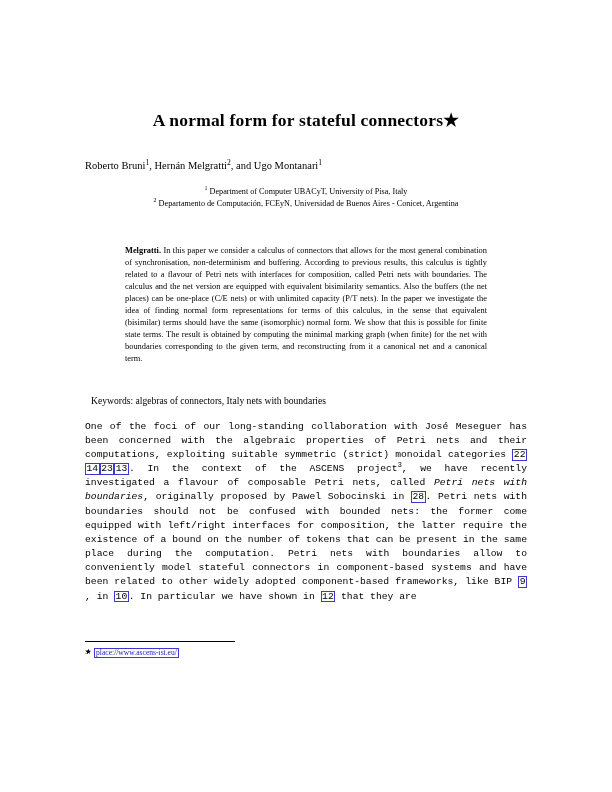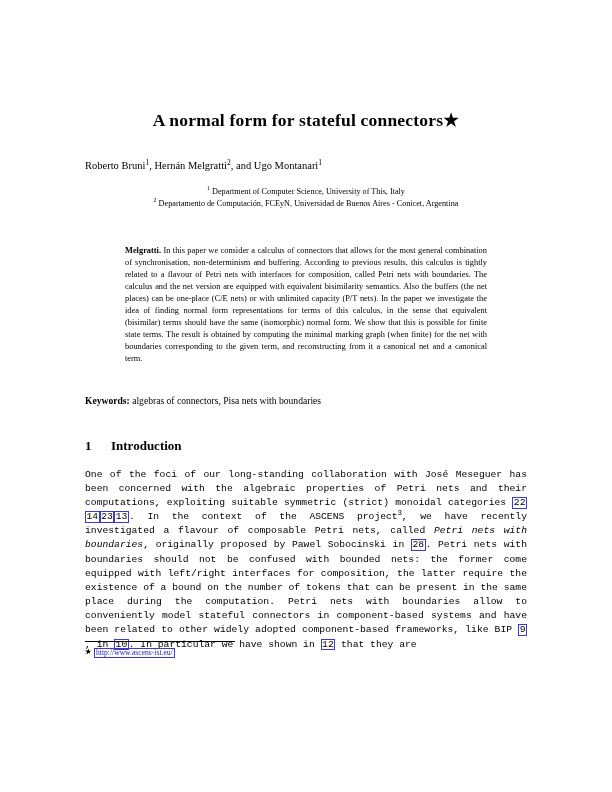--- a/index.html
+++ b/index.html
@@ -59,21 +59,22 @@
   }
   .abstract .lead {
     font-weight: bold;
   }
   .keywords {
     margin: 30px 0 0 0;
     font-size: 9.6px;
     text-align: left;
   }
   .keywords .kw-label {
-    font-weight: bold;
+    font-weight: normal;
+    margin-left: 6px;
   }
   .section-head {
     margin-top: 32px;
     font-size: 13px;
     font-weight: bold;
   }
   .section-head .num {
     display: inline-block;
     width: 26px;
   }
@@ -140,46 +141,43 @@
 <div class="page">
   <div class="content">
 
     <div class="title">A normal form for stateful connectors★</div>
 
     <div class="authors">
       <span>Roberto Bruni</span><span class="sup">1</span>, <span>Hernán Melgratti</span><span class="sup">2</span>, and <span>Ugo Montanari</span><span class="sup">1</span>
     </div>
 
     <div class="affiliations">
-      <div><span class="sup">1</span> <span>Department of Computer Science, University of This, Italy</span></div>
+      <div><span class="sup">1</span> <span>Department of Computer UBACyT, University of Pisa, Italy</span></div>
       <div><span class="sup">2</span> <span>Departamento de Computación, FCEyN, Universidad de Buenos Aires - Conicet, Argentina</span></div>
     </div>
 
     <div class="abstract">
       <span class="lead">Melgratti.</span>
       <span>In this paper we consider a calculus of connectors that allows for the most general combination of synchronisation, non-determinism and buffering. According to previous results, this calculus is tightly related to a flavour of Petri nets with interfaces for composition, called Petri nets with boundaries. The calculus and the net version are equipped with equivalent bisimilarity semantics. Also the buffers (the net places) can be one-place (C/E nets) or with unlimited capacity (P/T nets). In the paper we investigate the idea of finding normal form representations for terms of this calculus, in the sense that equivalent (bisimilar) terms should have the same (isomorphic) normal form. We show that this is possible for finite state terms. The result is obtained by computing the minimal marking graph (when finite) for the net with boundaries corresponding to the given term, and reconstructing from it a canonical net and a canonical term.</span>
     </div>
 
     <div class="keywords">
       <span class="kw-label">Keywords:</span>
-      <span>algebras of connectors, Pisa nets with boundaries</span>
+      <span>algebras of connectors, Italy nets with boundaries</span>
     </div>
 
-    <div class="section-head">
-      <span class="num">1</span><span>Introduction</span>
-    </div>
 
     <p class="body-par"><span>One of the foci of our long-standing collaboration with José Meseguer has been concerned with the algebraic properties of Petri nets and their computations, exploiting suitable symmetric (strict) monoidal categories </span><span class="citegrp"><span class="cite">22</span><span class="cite">14</span><span class="cite">23</span><span class="cite">13</span></span><span>. In the context of the ASCENS project</span><span class="sup">3</span><span>, we have recently investigated a flavour of composable Petri nets, called </span><span class="italic">Petri nets with boundaries</span><span>, originally proposed by Pawel Sobocinski in </span><span class="cite">28</span><span>. Petri nets with boundaries should not be confused with bounded nets: the former come equipped with left/right interfaces for composition, the latter require the existence of a bound on the number of tokens that can be present in the same place during the computation. Petri nets with boundaries allow to conveniently model stateful connectors in component-based systems and have been related to other widely adopted component-based frameworks, like BIP </span><span class="cite">9</span><span>, in </span><span class="cite">10</span><span>. In particular we have shown in </span><span class="cite">12</span><span> that they are</span></p>
 
   </div>
 
   <div class="footnote-rule"></div>
 
   <div class="footnotes">
     <div class="fn">
       <span class="marker star">★</span>
     </div>
     <div class="fn">
       <span class="marker">3</span>
-      <span class="link-box">http://www.ascens-ist.eu/</span>
+      <span class="link-box">place://www.ascens-ist.eu/</span>
     </div>
   </div>
 </div>
 
 </body></html>

